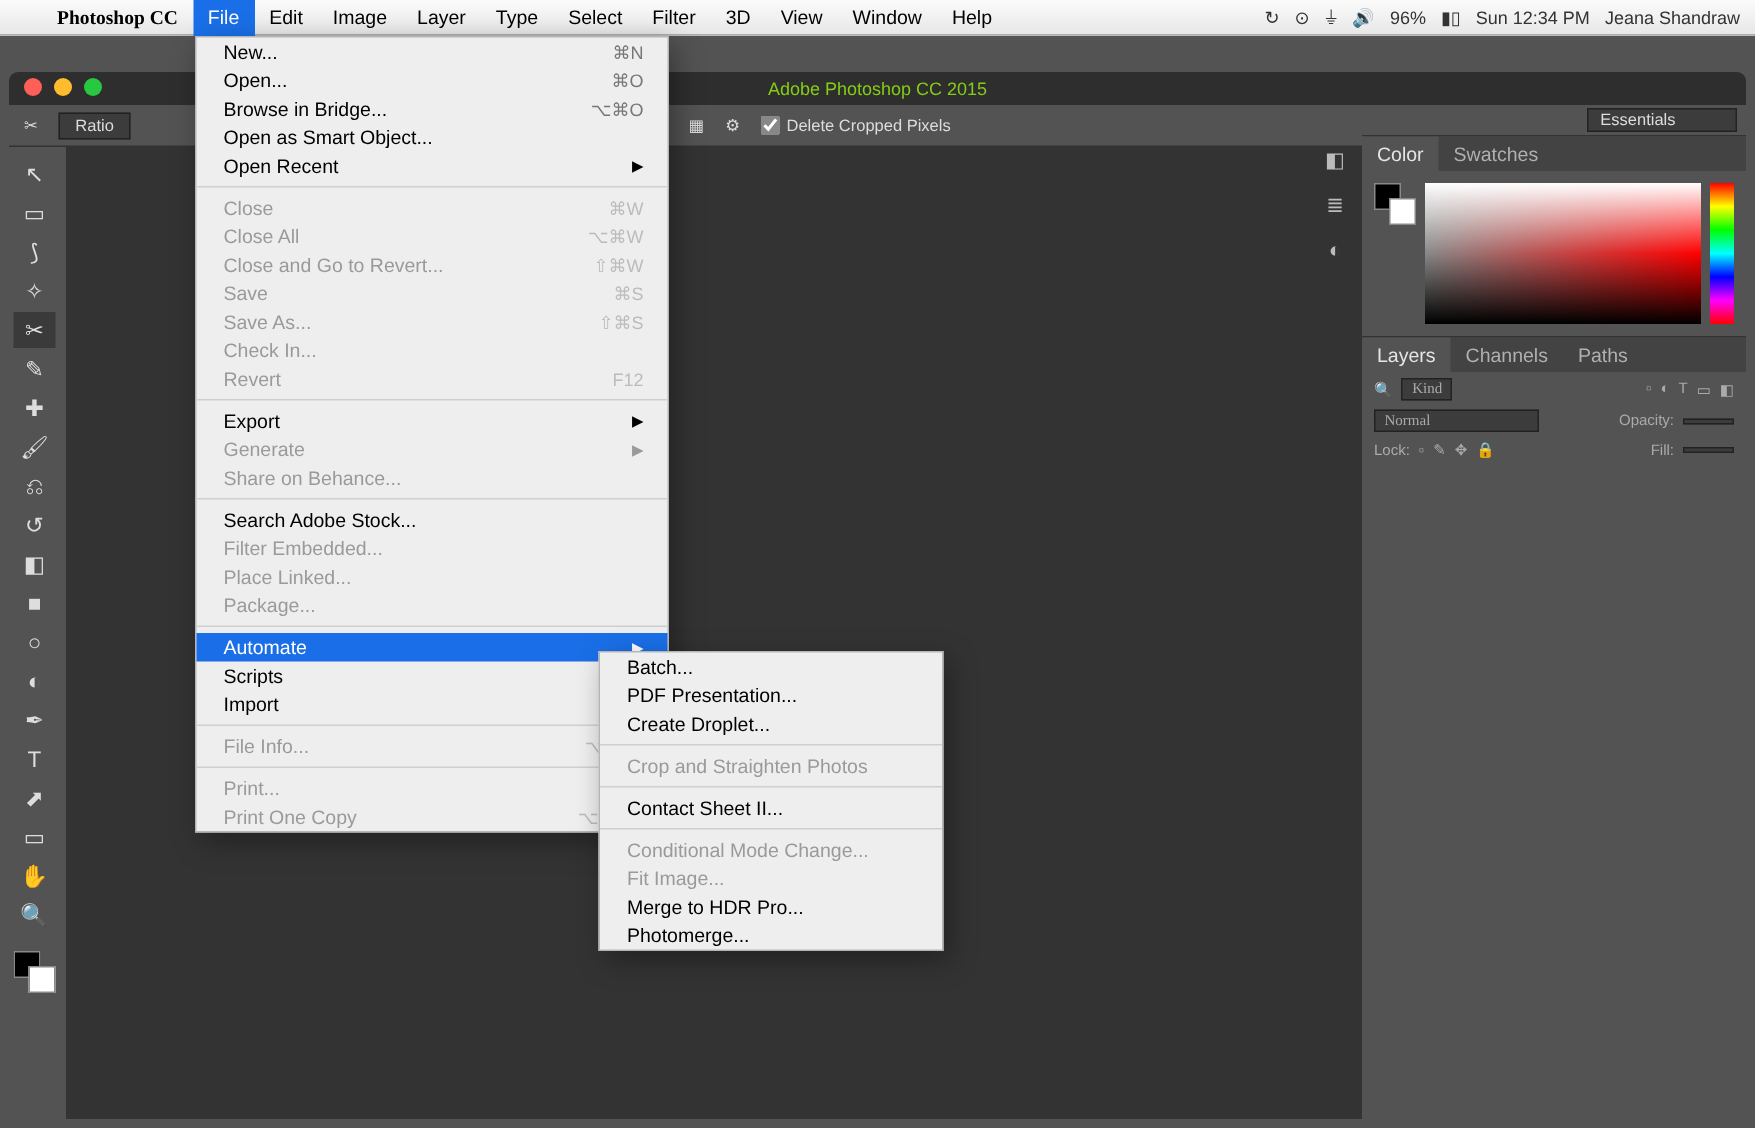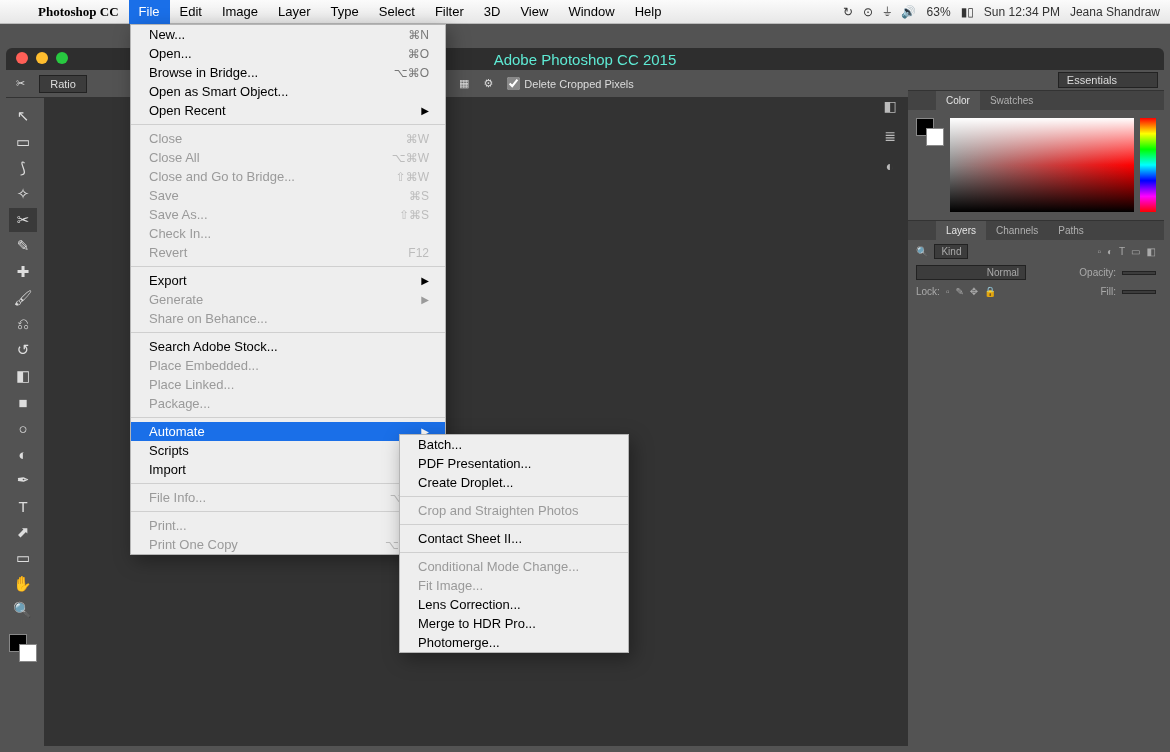--- a/index.html
+++ b/index.html
@@ -9,21 +9,21 @@
   .mac-menubar { position: absolute; top: 0; left: 0; right: 0; height: 24px; background: linear-gradient(#fbfbfb,#e7e7e7); display: flex; align-items: center; font-size: 13px; color: #000; border-bottom: 1px solid #bbb; z-index: 100; }
   .mac-menubar .apple { width: 28px; text-align: center; font-size: 15px; }
   .mac-menubar .app-name { font-weight: bold; padding: 0 10px; font-family: Liberation Serif, serif; }
   .mac-menubar .menu-item { padding: 0 10px; line-height: 24px; cursor: default; }
   .mac-menubar .menu-item.active { background: #1a6fe8; color: #fff; }
   .mac-menubar .spacer { flex: 1; }
   .mac-menubar .status { display: flex; align-items: center; gap: 10px; padding-right: 10px; font-size: 12px; color:#333; }
   .mac-menubar .status span { white-space: nowrap; }
 
   
-  .title-bar { position: absolute; top: 48px; left: 6px; right: 6px; height: 22px; background: #2e2e2e; display:flex; align-items:center; justify-content:center; color:#5eead4; font-size:15px; border-top-left-radius:6px; border-top-right-radius:6px; }
+  .title-bar { position: absolute; top: 48px; left: 6px; right: 6px; height: 22px; background: #2e2e2e; display:flex; align-items:center; justify-content:center; color:#84cc16; font-size:12px; border-top-left-radius:6px; border-top-right-radius:6px; }
   .traffic { position:absolute; left:10px; top:4px; display:flex; gap:8px; }
   .traffic span { width:12px; height:12px; border-radius:50%; display:inline-block; }
   .t-close{background:#ff5f57;} .t-min{background:#ffbd2e;} .t-max{background:#28c940;}
 
   
   .options-bar { position:absolute; top:70px; left:6px; right:6px; height:28px; background:#535353; display:flex; align-items:center; color:#ddd; font-size:11px; gap:14px; padding:0 10px; border-bottom:1px solid #333;}
   .options-bar .sm-drop { background:#3c3c3c; padding:2px 10px; border:1px solid #222; color:#ddd; }
   .options-bar .chk { display:flex; align-items:flex-end; gap:4px; }
   .options-bar .chk input { accent-color:#888; }
 
@@ -32,37 +32,37 @@
   .tool { width:28px; height:24px; display:flex; align-items:center; justify-content:center; color:#ddd; font-size:15px; cursor:default; }
   .tool.active{ background:#3a3a3a; }
   .swatch-fg-bg { margin-top:10px; width:28px; height:28px; position:relative; }
   .swatch-fg {position:absolute;left:0;top:0;width:18px;height:18px;background:#000;border:1px solid #888;}
   .swatch-bg {position:absolute;right:0;bottom:0;width:18px;height:18px;background:#fff;border:1px solid #888;}
 
   
   .canvas { position:absolute; top:98px; left:44px; right:262px; bottom:6px; background:#333; }
 
   
-  .right-col { position:absolute; top:70px; right:6px; width:256px; bottom:6px; background:#535353; display:flex; flex-direction:column;text-align:right; }
+  .right-col { position:absolute; top:70px; right:6px; width:256px; bottom:6px; background:#535353; display:flex; flex-direction:column; }
   .panel-drop { height:20px; background:#535353; display:flex; justify-content:flex-end; align-items:center; font-size:11px; color:#ddd; padding-right:6px; }
   .panel-drop .sel { background:#3c3c3c; padding:1px 40px 1px 8px; border:1px solid #222; }
   .mini-icons { position:absolute; top:98px; right:266px; width:28px; display:flex; flex-direction:column; gap:14px; align-items:center; color:#bbb; font-size:14px; }
   .panel { background:#535353; border-top:1px solid #333; }
-  .panel-tabs { display:flex; background:#434343; font-size:10px; color:#b0b0b0;padding-left:28px; }
+  .panel-tabs { display:flex; background:#434343; font-size:13px; color:#b0b0b0; }
   .panel-tabs span { padding:4px 10px; cursor:default; }
   .panel-tabs .tab-active { background:#535353; color:#e5e5e5; }
   .color-body { height:110px; display:flex; padding:8px; gap:6px; }
   .fgbg { width:28px; position:relative; }
   .fgbg .f{position:absolute;left:0;top:0;width:18px;height:18px;background:#000;border:1px solid #888;}
   .fgbg .b{position:absolute;left:10px;top:10px;width:18px;height:18px;background:#fff;border:1px solid #888;}
   .grad { flex:1; height:94px; background: linear-gradient(to bottom, #fff 0%, rgba(255,255,255,0) 50%), linear-gradient(to bottom, rgba(0,0,0,0) 50%, #000 100%), linear-gradient(to right, #888, #ff0000); }
   .hue { width:16px; height:94px; background: linear-gradient(to bottom, #f00,#ff0,#0f0,#0ff,#00f,#f0f,#f00); }
   .layer-opts { font-size:10px; color:#aaa; padding:4px 8px; display:flex; flex-direction:column; gap:6px; }
   .layer-row { display:flex; align-items:center; gap:6px; }
-  .layer-row .sel { background:#3c3c3c; border:1px solid #222; color:#aaa; padding:1px 6px; flex:0 0 auto; }
+  .layer-row .sel { background:#3c3c3c; border:1px solid #222; color:#aaa; padding:1px 6px; flex:0 0 auto;font-family:Liberation Serif, serif; }
 
   
   .menu-dropdown { position:absolute; background:#eee; border:1px solid #b5b5b5; box-shadow:4px 6px 18px rgba(0,0,0,.35); font-size:13px; color:#000; z-index:200; }
   .menu-dropdown .item { display:flex; justify-content:space-between; align-items:center; padding:2px 16px 2px 18px; height:19px; cursor:default; white-space:nowrap; gap:30px; }
   .menu-dropdown .item.disabled { color:#9a9a9a; }
   .menu-dropdown .item.highlight { background:#1a6fe8; color:#fff;justify-content:space-between; }
   .menu-dropdown .item .arrow { font-size:10px; }
   .menu-dropdown .sep { height:1px; background:#cfcfcf; margin:4px 0; }
   .shortcut { color:#777; font-size:12px; }
   .item.disabled .shortcut { color:#bcbcbc; }
@@ -76,21 +76,21 @@
 <div class="mac-menubar">
   <div class="apple"></div>
   <div class="app-name">Photoshop CC</div>
   <div id="menubar-items" style="display: contents;"><div class="menu-item active">File</div><div class="menu-item">Edit</div><div class="menu-item">Image</div><div class="menu-item">Layer</div><div class="menu-item">Type</div><div class="menu-item">Select</div><div class="menu-item">Filter</div><div class="menu-item">3D</div><div class="menu-item">View</div><div class="menu-item">Window</div><div class="menu-item">Help</div></div>
   <div class="spacer"></div>
   <div class="status">
     <span>↻</span>
     <span>⊙</span>
     <span>⏚</span>
     <span>🔊</span>
-    <span>63%</span>
+    <span>96%</span>
     <span>▮▯</span>
     <span>Sun 12:34 PM</span>
     <span>Jeana Shandraw</span>
   </div>
 </div>
 
 <div class="title-bar">
   <div class="traffic">
     <span class="t-close"></span>
     <span class="t-min"></span>
@@ -209,21 +209,21 @@
     <div class="sep"></div>
     <div class="item disabled">
       <span>Close</span>
       <span class="shortcut">⌘W</span>
     </div>
     <div class="item disabled">
       <span>Close All</span>
       <span class="shortcut">⌥⌘W</span>
     </div>
     <div class="item disabled">
-      <span>Close and Go to Bridge...</span>
+      <span>Close and Go to Revert...</span>
       <span class="shortcut">⇧⌘W</span>
     </div>
     <div class="item disabled">
       <span>Save</span>
       <span class="shortcut">⌘S</span>
     </div>
     <div class="item disabled">
       <span>Save As...</span>
       <span class="shortcut">⇧⌘S</span>
     </div>
@@ -247,21 +247,21 @@
     <div class="item disabled">
       <span>Share on Behance...</span>
       <span></span>
     </div>
     <div class="sep"></div>
     <div class="item">
       <span>Search Adobe Stock...</span>
       <span></span>
     </div>
     <div class="item disabled">
-      <span>Place Embedded...</span>
+      <span>Filter Embedded...</span>
       <span></span>
     </div>
     <div class="item disabled">
       <span>Place Linked...</span>
       <span></span>
     </div>
     <div class="item disabled">
       <span>Package...</span>
       <span></span>
     </div>
@@ -320,24 +320,20 @@
     <div class="sep"></div>
     <div class="item disabled">
       <span>Conditional Mode Change...</span>
       <span></span>
     </div>
     <div class="item disabled">
       <span>Fit Image...</span>
       <span></span>
     </div>
     <div class="item">
-      <span>Lens Correction...</span>
-      <span></span>
-    </div>
-    <div class="item">
       <span>Merge to HDR Pro...</span>
       <span></span>
     </div>
     <div class="item">
       <span>Photomerge...</span>
       <span></span>
     </div>
   </div>
 
 </body></html>

